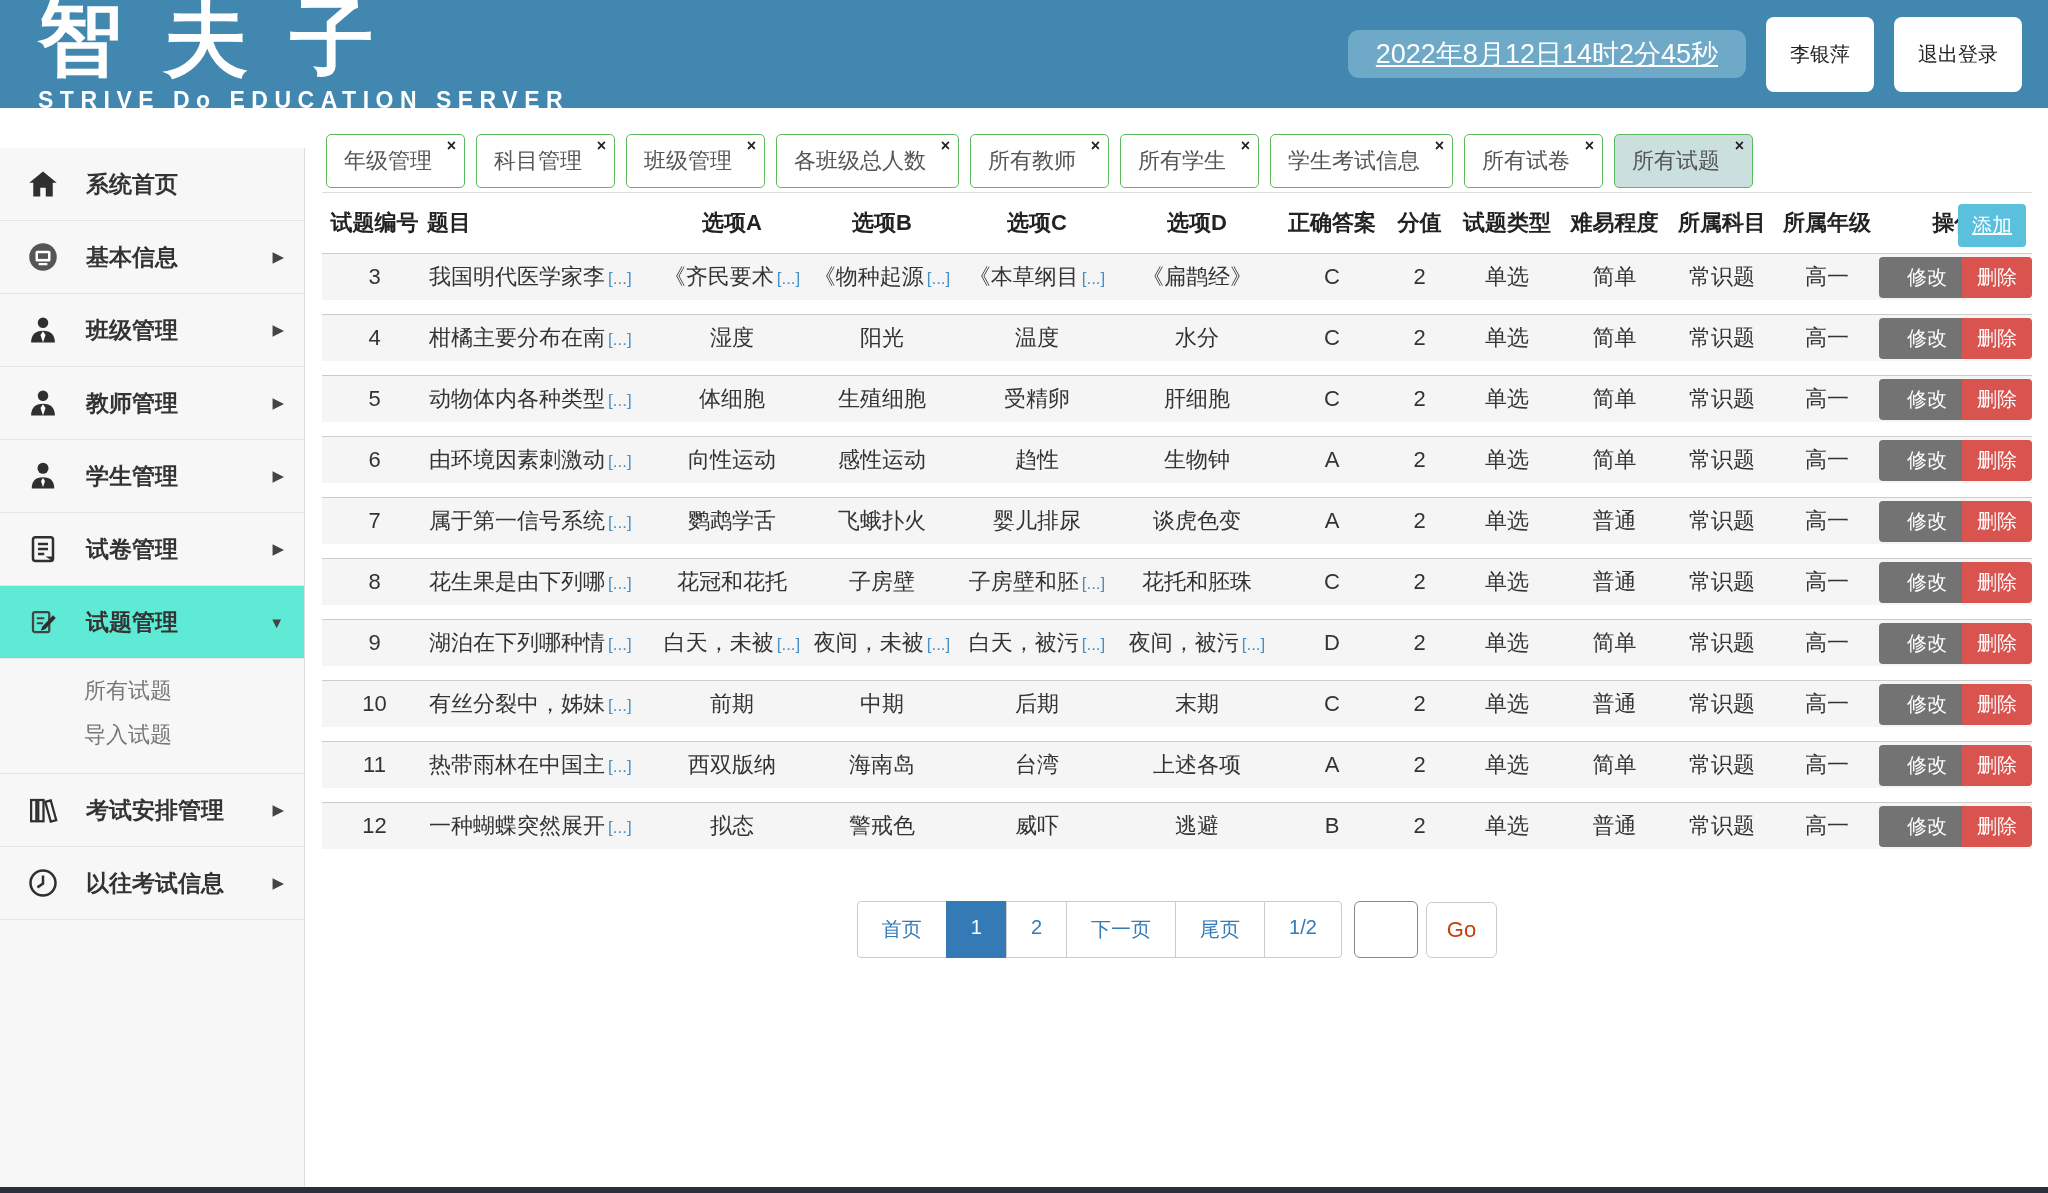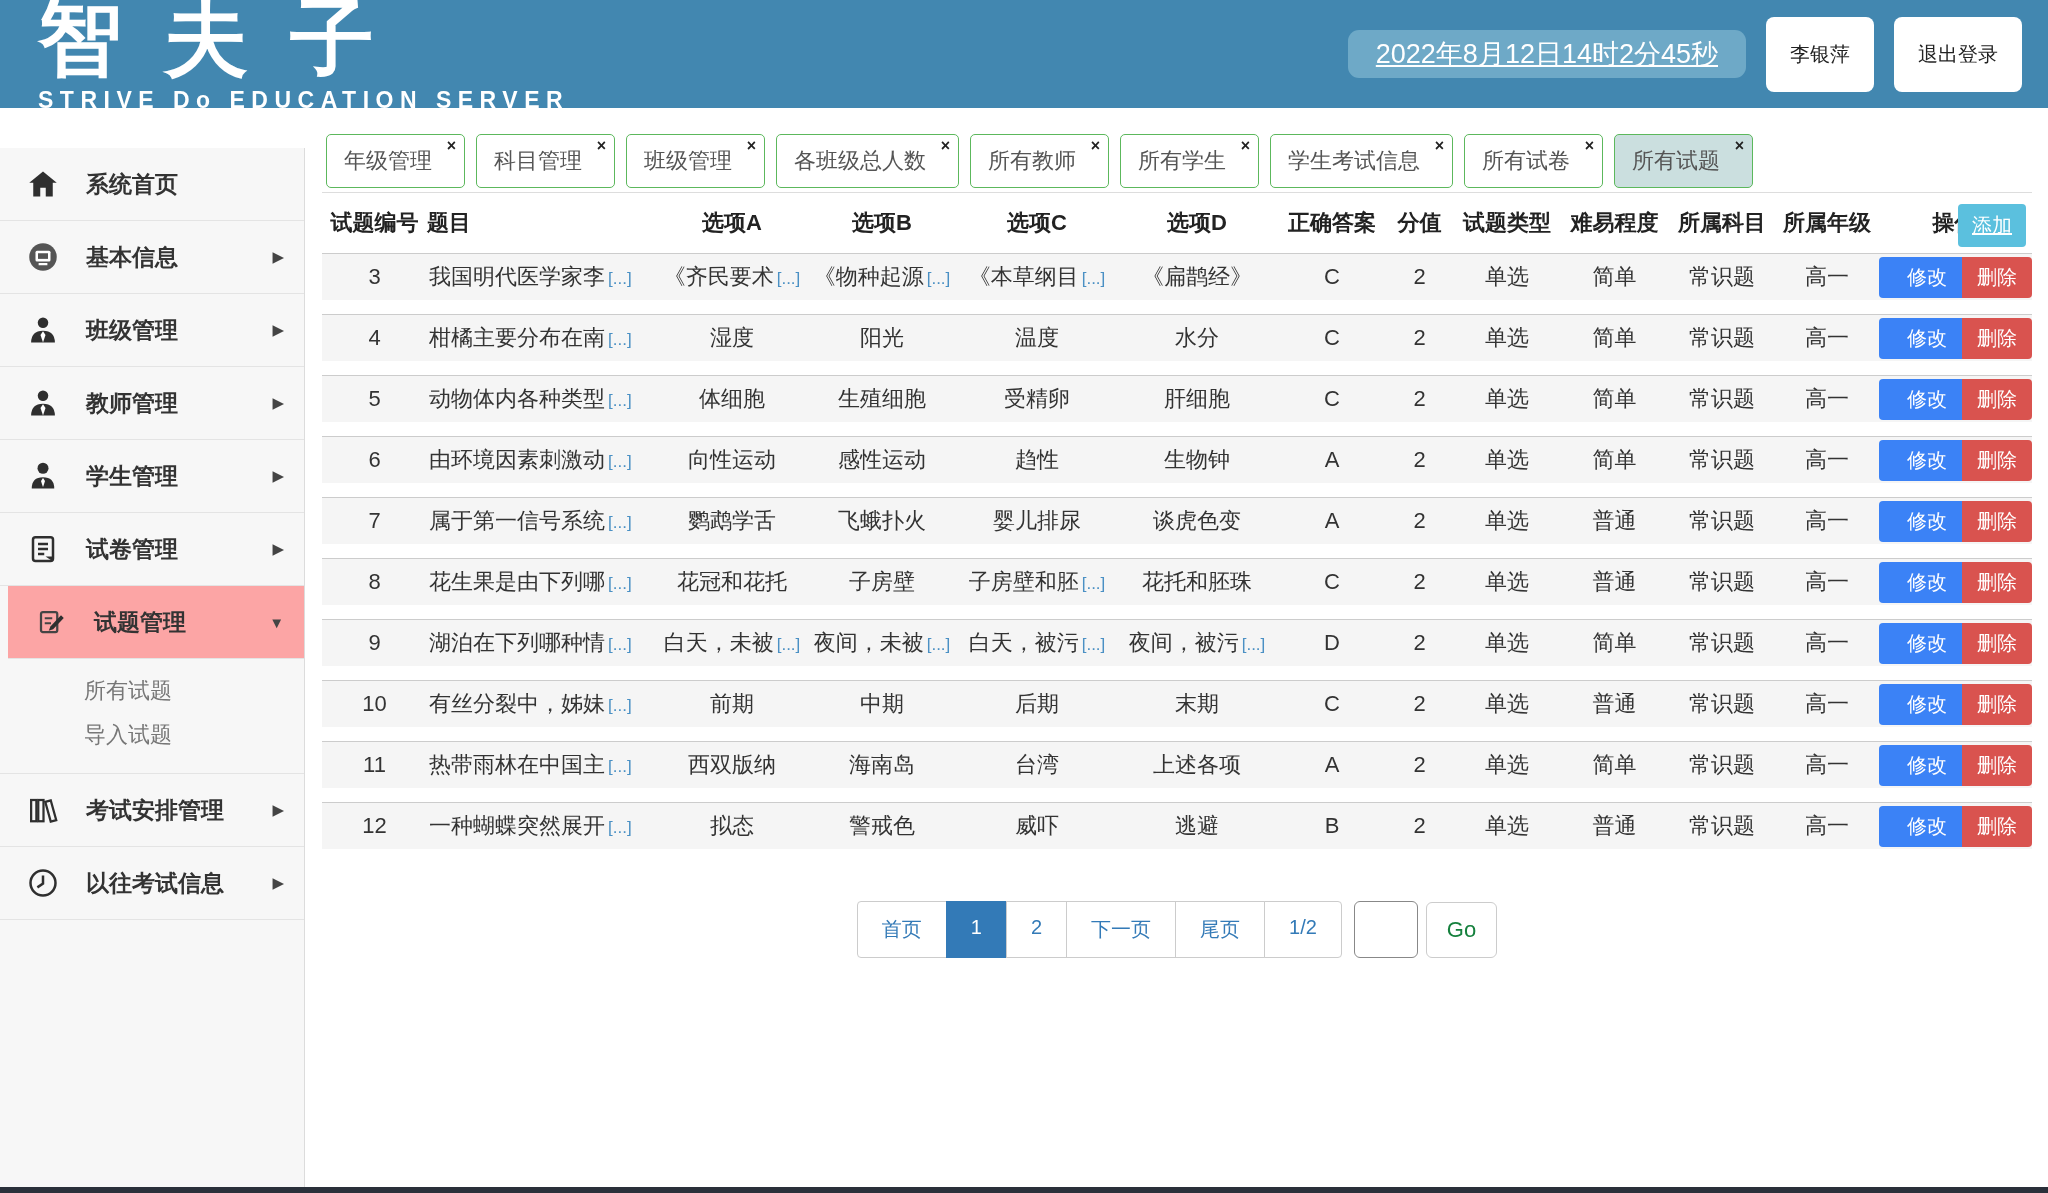--- a/index.html
+++ b/index.html
@@ -30,21 +30,21 @@
   
   .sidebar {
     position:absolute; top:148px; left:0; bottom:6px; width:305px;
     background:#f7f7f7; border-right:1px solid #dcdcdc;
   }
   .side-item {
     display:flex; align-items:center; height:73px;
     border-bottom:1px solid #e4e4e4; padding:0 20px 0 28px;
     font-size:23px; font-weight:bold; color:#333; cursor:pointer;
   }
-  .side-item.active { background:#fca5a5;margin-left:8px; }
+  .side-item.active { background:#5eead4; }
   .side-icon { width:36px; height:32px; margin-right:22px; display:flex; align-items:center; }
   .side-icon svg { width:30px; height:30px; }
   .side-arrow { margin-left:auto; font-size:15px; color:#444; }
   .submenu { border-bottom:1px solid #e4e4e4; padding:10px 0 16px; background:#f7f7f7; }
   .submenu-item { font-size:22px; color:#777; padding:7px 0 7px 84px; cursor:pointer; }
   
   .main { margin-left:306px; padding:0 16px; }
   .tabs {
     display:flex; gap:11px; padding:26px 0 4px 4px;
     border-bottom:1px solid #ddd; flex-wrap:nowrap;
@@ -75,39 +75,39 @@
     margin-bottom:14px; font-size:22px; color:#333;
   }
   .td { text-align:center; white-space:nowrap; overflow:hidden; }
   .td.left { text-align:left; padding-left:2px; }
   .more-link { color:#4a90c4; font-size:17px; margin-left:3px; cursor:pointer; }
   .ops { display:flex; justify-content:flex-start; padding-left:2px; }
   .row-btn {
     color:#fff; border:none; font-size:20px; padding:9px 15px;
     cursor:pointer; font-family:inherit; line-height:1.15;
   }
-  .btn-edit { background:#3b82f6; border-radius:4px 0 0 4px;padding-left:28px; }
+  .btn-edit { background:#737373; border-radius:4px 0 0 4px;padding-left:28px; }
   .btn-del  { background:#d9534f; border-radius:0 4px 4px 0; }
   
   .pagination { display:flex; justify-content:center; align-items:center; margin-top:52px; }
   .pg-group { display:flex; }
   .pg-item {
     border:1px solid #ccc; margin-left:-1px; padding:14px 24px;
     font-size:20px; color:#337ab7; background:#fff; cursor:pointer; white-space:nowrap;
   }
   .pg-item:first-child { border-radius:4px 0 0 4px; margin-left:0; }
   .pg-item.ratio { border-radius:0 4px 4px 0; }
   .pg-item.active { background:#337ab7; border-color:#337ab7; color:#fff; }
   .pg-input {
     width:64px; height:57px; border:1px solid #888; border-radius:6px;
     margin-left:12px; font-size:22px; text-align:center; background:#fff;
     font-family:inherit;
   }
   .pg-go {
-    border:1px solid #ccc; border-radius:6px; background:#fff; color:#15803d;
+    border:1px solid #ccc; border-radius:6px; background:#fff; color:#c2410c;
     font-size:22px; padding:14px 20px; margin-left:8px; cursor:pointer; font-family:inherit;
   }
   .bottom-bar { position:absolute; left:0; bottom:0; width:100%; height:6px; background:#2a303a; }
 </style>
 </head>
 <body>
 
 <div class="app-header">
   <div class="logo">
     <div class="logo-main">智夫子</div>

